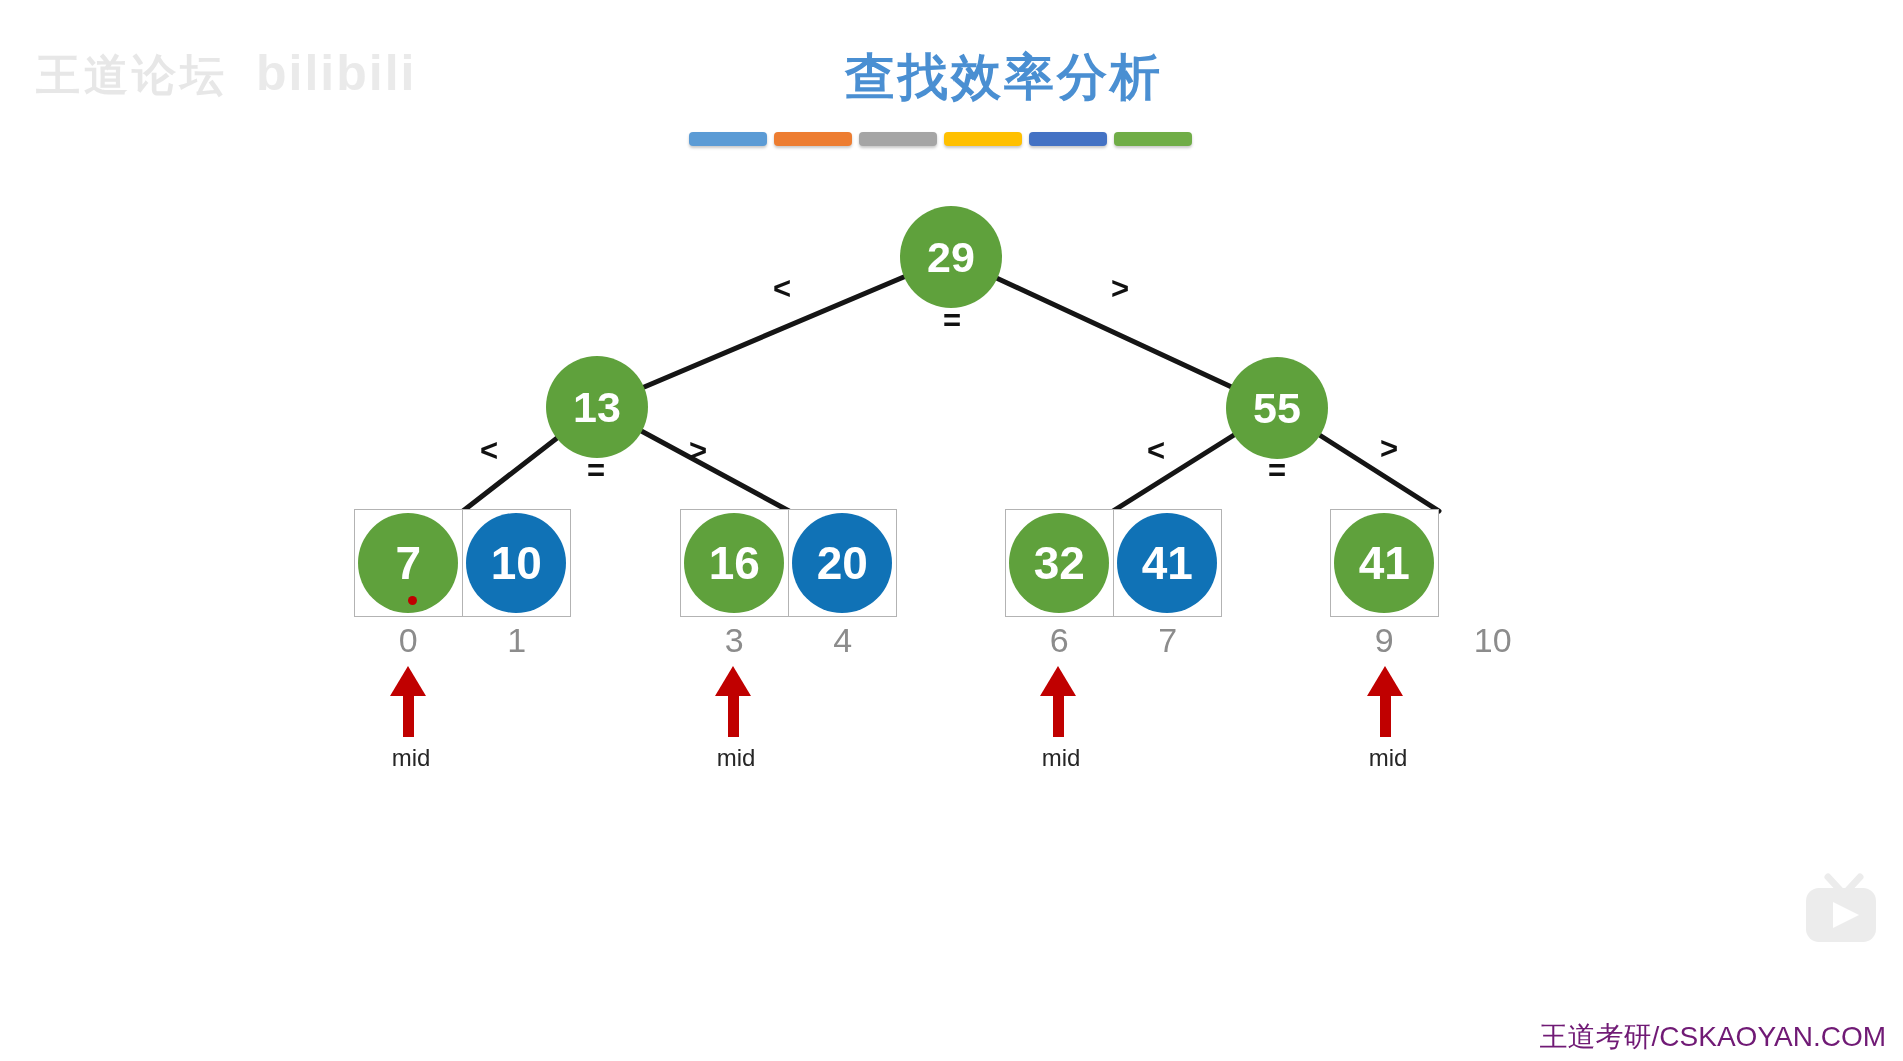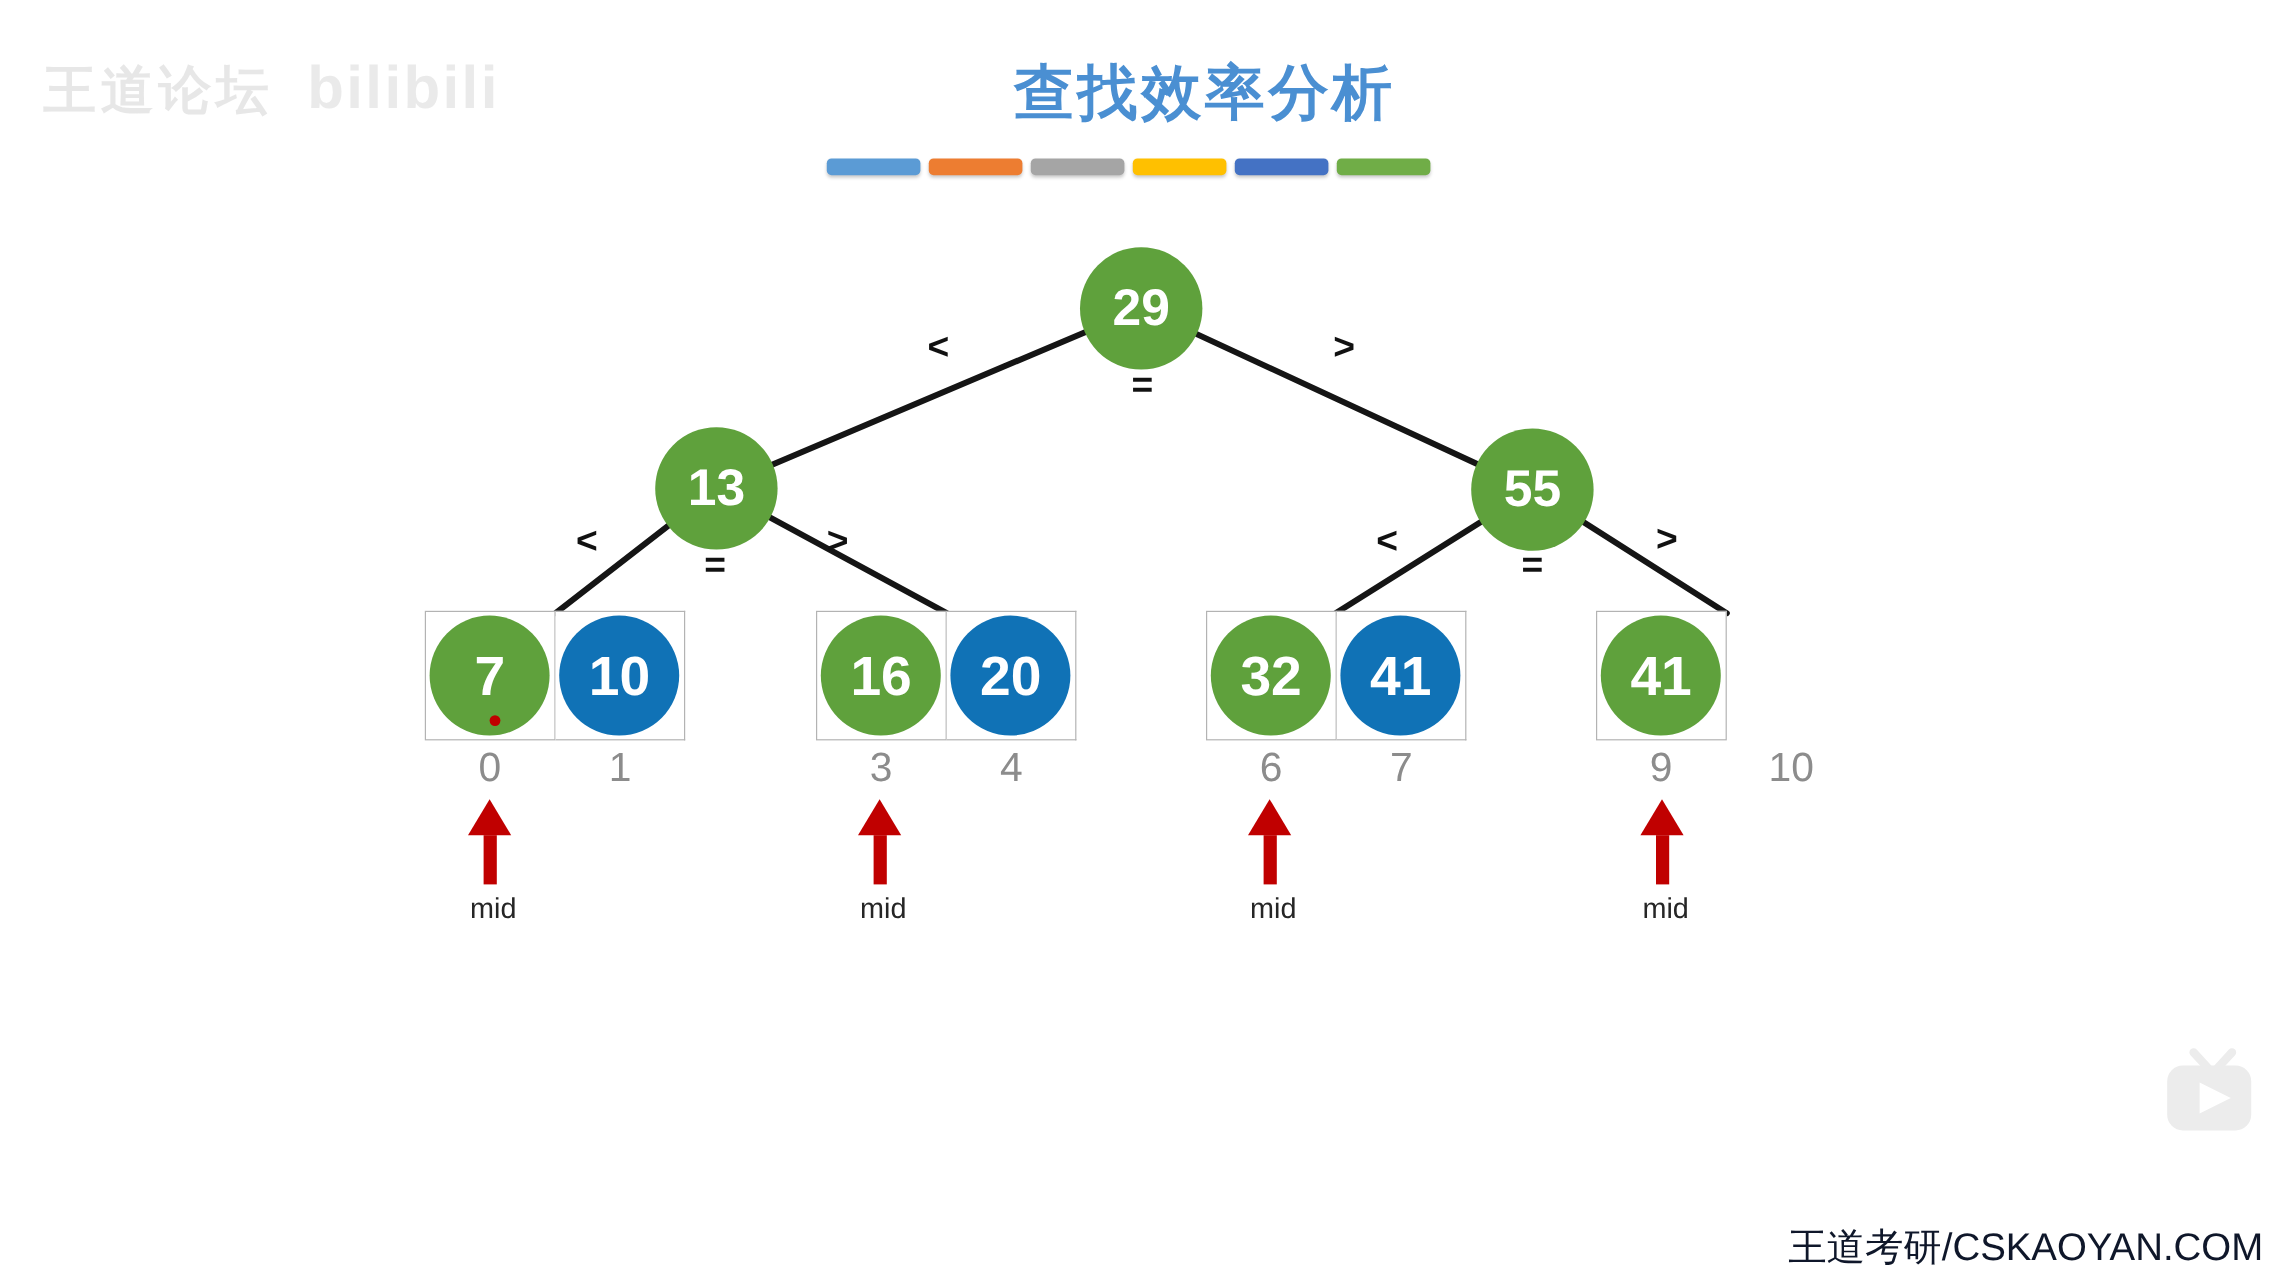--- a/index.html
+++ b/index.html
@@ -131,22 +131,22 @@
     position: absolute; top: 744px;
     transform: translateX(-50%);
     font-size: 24px; color: #262626;
   }
 
   
   .credit {
     position: absolute;
     right: 17px;
     top: 1018px;
-    font-size: 32px;
-    color: #0f172a;
+    font-size: 28px;
+    color: #701a75;
     white-space: nowrap;
   }
 
   
   .tv { position: absolute; left: 1800px; top: 870px; }
 </style>
 </head>
 <body>
 
 <div class="stage">

